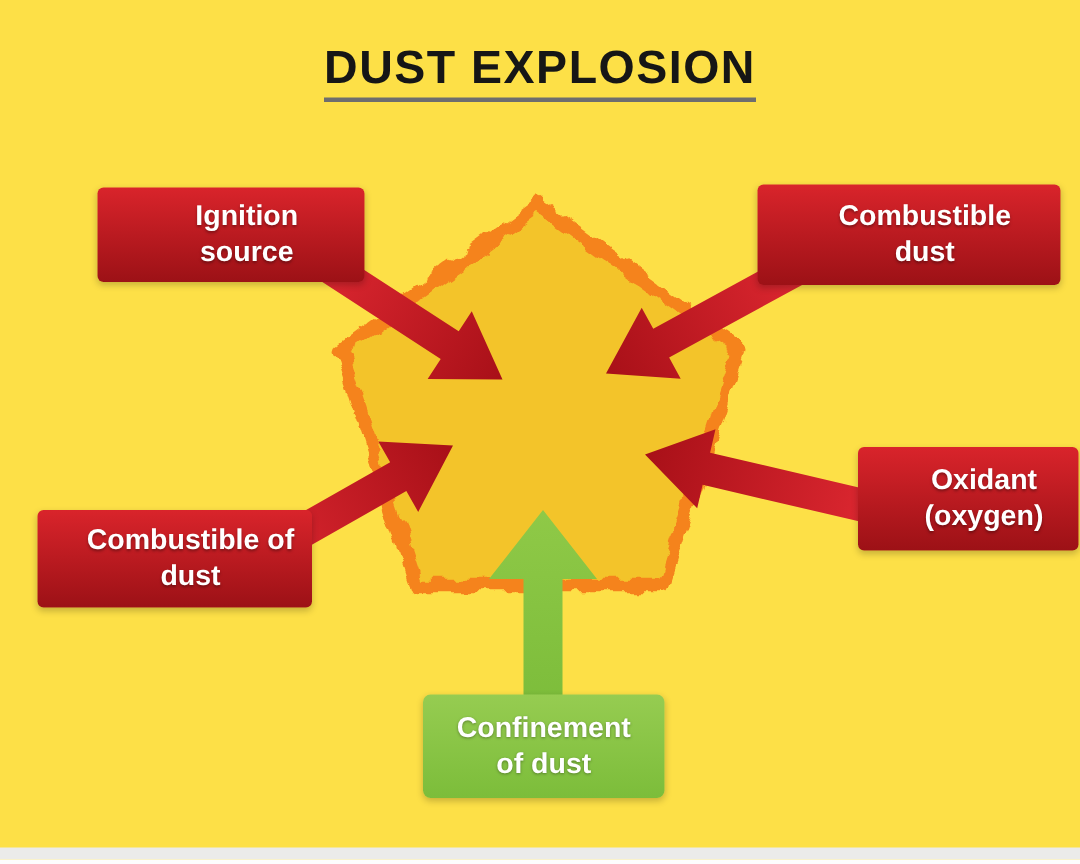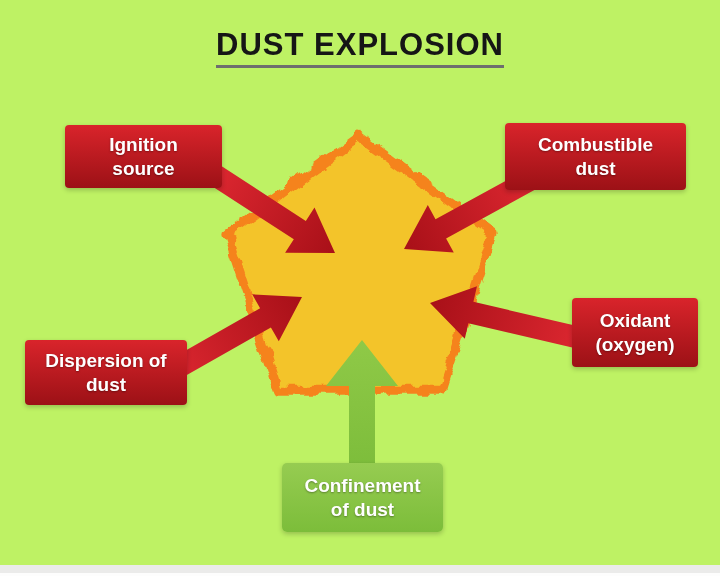--- a/index.html
+++ b/index.html
@@ -1,18 +1,18 @@
 <!DOCTYPE html>
 <html><head>
 <meta charset="utf-8">
 <style>
   html,body{margin:0;padding:0;background:#ffffff;font-family:"Liberation Sans",sans-serif;}
   .stage{
     position:relative;width:720px;height:576px;overflow:hidden;
-    background:#bef264;
+    background:#fde047;
   }
   .bottom-band{position:absolute;left:0;right:0;bottom:3px;height:8px;background:#ebebea;}
   .bottom-white{position:absolute;left:0;right:0;bottom:0;height:3px;background:#fdfdfd;}
 
   .title{
     position:absolute;top:26px;left:0;width:100%;
     text-align:center;margin:0;
   }
   .title span{
     display:inline-block;
@@ -28,21 +28,21 @@
     white-space:nowrap;
   }
 
   .box{
     position:absolute;display:flex;align-items:center;justify-content:center;
     text-align:center;color:#ffffff;font-weight:bold;font-size:19px;line-height:1.25;
     white-space:pre-line;border-radius:4px;
     box-shadow:0 2px 5px rgba(0,0,0,0.22);
     text-shadow:0 1px 2px rgba(0,0,0,0.35);
   }
-  .box.red{background:linear-gradient(#d9242b,#9c1116);}
+  .box.red{background:linear-gradient(#d9242b,#9c1116);padding-left:21px;}
   .box.green{background:linear-gradient(#96cc51,#7cbd3a);border-radius:5px;}
 
   .box.ignition   {left:65px;  top:125px; width:157px; height:63px;}
   .box.combustible{left:505px; top:123px; width:181px; height:67px;}
   .box.dispersion {left:25px;  top:340px; width:162px; height:65px;}
   .box.oxidant    {left:572px; top:298px; width:126px; height:69px;}
   .box.confinement{left:282px; top:463px; width:161px; height:69px;}
 </style>
 </head>
 <body>
@@ -88,21 +88,21 @@
     <polygon points="175.4,381.6 270.9,327.4 278.8,341.3 302,297 252.2,294.3 260.1,308.2 164.6,362.4" fill="url(#redg3)"></polygon>
     <polygon points="582.5,327.3 473.4,301.8 477,286.2 430,303 464.8,338.8 468.4,323.2 577.5,348.7" fill="url(#redg4)"></polygon>
     <polygon points="349,468 349,386 326,386 362,340 398,386 375,386 375,468" fill="url(#greeng)"></polygon>
   </svg>
 
 
   <div class="box red ignition">Ignition
 source</div>
   <div class="box red combustible">Combustible
 dust</div>
-  <div class="box red dispersion">Dispersion of
+  <div class="box red dispersion">Combustible of
 dust</div>
   <div class="box green confinement">Confinement
 of dust</div>
   <div class="box red oxidant">Oxidant
 (oxygen)</div>
 
   <div class="bottom-band"></div>
   <div class="bottom-white"></div>
 </div>
 

